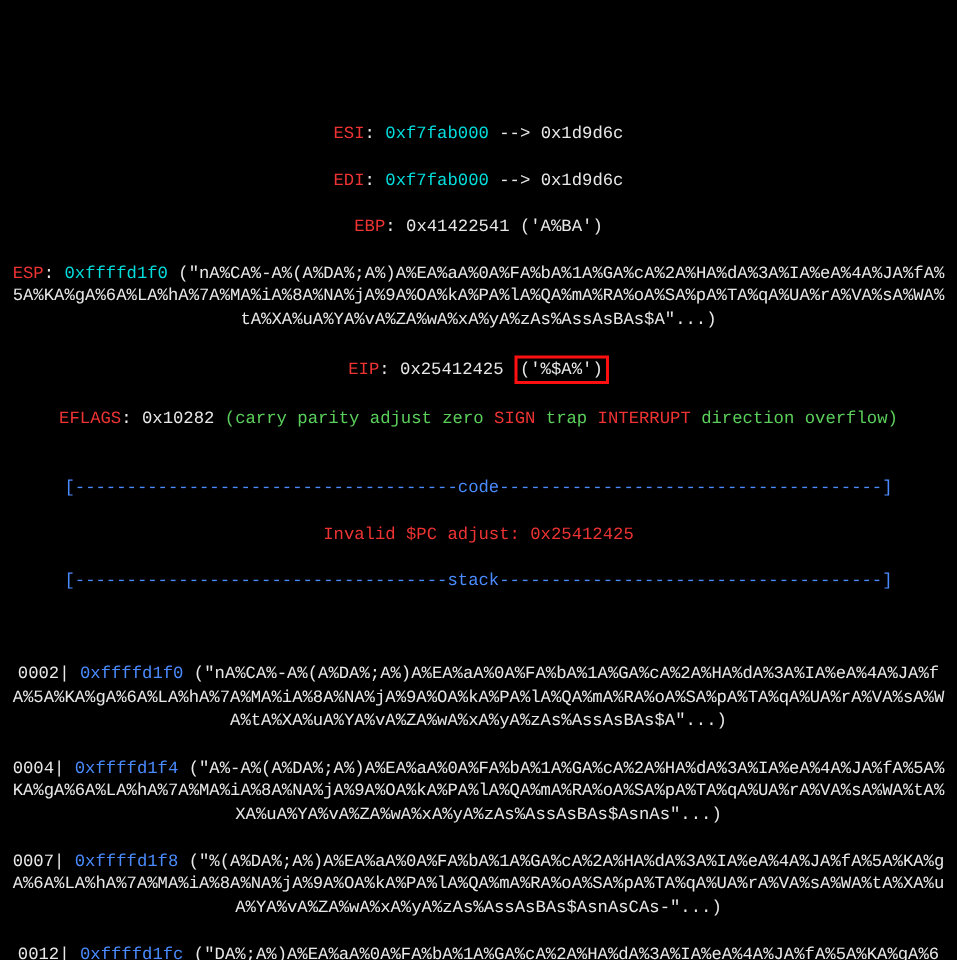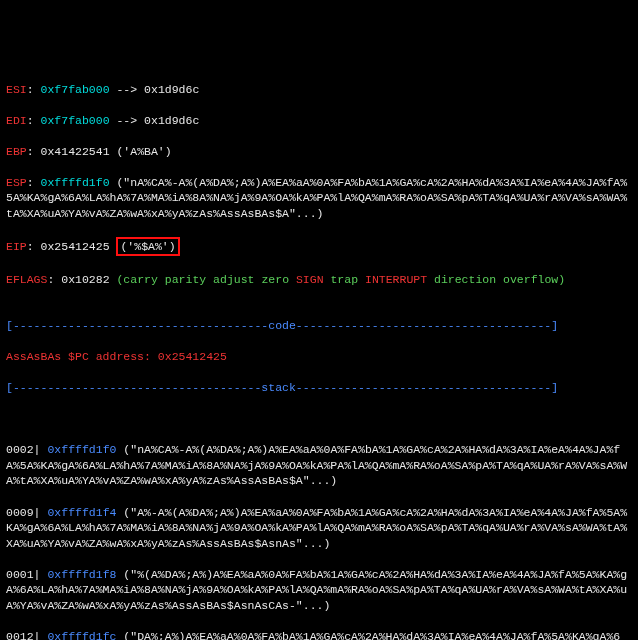--- a/index.html
+++ b/index.html
@@ -15,44 +15,44 @@
     white-space: pre-wrap;
     word-break: break-all;
     color: #ccc;
   }
   .white { color: #e8e8e8; }
   .cyan { color: #00dddd; }
   .blue { color: #4a8bff; }
   .red { color: #ee3333; }
   .green { color: #5bcf5b; }
   .redbox { border: 2px solid #ff1010; padding: 0 2px; display: inline-block; }
-  .line { display: block; }
+  .line { display: block; text-align: center; }
   .rule { color: #4a8bff; }
 </style>
 </head>
 <body>
 
 
 
 
 <span class="line"><span class="red">ESI</span><span class="white">: </span><span class="cyan">0xf7fab000</span><span class="white"> </span><span class="white">--&gt;</span><span class="white"> </span><span class="white">0x1d9d6c</span></span>
 <span class="line"><span class="red">EDI</span><span class="white">: </span><span class="cyan">0xf7fab000</span><span class="white"> </span><span class="white">--&gt;</span><span class="white"> </span><span class="white">0x1d9d6c</span></span>
 <span class="line"><span class="red">EBP</span><span class="white">: </span><span class="white">0x41422541</span><span class="white"> </span><span class="white">('A%BA')</span></span>
 <span class="line"><span class="red">ESP</span><span class="white">: </span><span class="cyan">0xffffd1f0</span><span class="white"> </span><span class="white">("nA%CA%-A%(A%DA%;A%)A%EA%aA%0A%FA%bA%1A%GA%cA%2A%HA%dA%3A%IA%eA%4A%JA%fA%5A%KA%gA%6A%LA%hA%7A%MA%iA%8A%NA%jA%9A%OA%kA%PA%lA%QA%mA%RA%oA%SA%pA%TA%qA%UA%rA%VA%sA%WA%tA%XA%uA%YA%vA%ZA%wA%xA%yA%zAs%AssAsBAs$A"...)</span></span>
 <span class="line"><span class="red">EIP</span><span class="white">: </span><span class="white">0x25412425</span><span class="white"> </span><span class="redbox"><span class="white">('%$A%')</span></span></span>
 <span class="line"><span class="red">EFLAGS</span><span class="white">: </span><span class="white">0x10282</span><span class="white"> </span><span class="green">(</span><span class="green">carry</span><span class="green"> </span><span class="green">parity</span><span class="green"> </span><span class="green">adjust</span><span class="green"> </span><span class="green">zero</span><span class="green"> </span><span class="red">SIGN</span><span class="green"> </span><span class="green">trap</span><span class="green"> </span><span class="red">INTERRUPT</span><span class="green"> </span><span class="green">direction</span><span class="green"> </span><span class="green">overflow</span><span class="green">)</span></span>
 
 <span class="line rule">[-------------------------------------code-------------------------------------]</span>
-<span class="line red">AssAsBAs $PC address: 0x25412425</span>
+<span class="line red">Invalid $PC adjust: 0x25412425</span>
 <span class="line rule">[------------------------------------stack-------------------------------------]</span>
 
 
 <span class="line"><span class="white">0002|</span><span class="white"> </span><span class="blue">0xffffd1f0</span><span class="white"> </span><span class="white">("nA%CA%-A%(A%DA%;A%)A%EA%aA%0A%FA%bA%1A%GA%cA%2A%HA%dA%3A%IA%eA%4A%JA%fA%5A%KA%gA%6A%LA%hA%7A%MA%iA%8A%NA%jA%9A%OA%kA%PA%lA%QA%mA%RA%oA%SA%pA%TA%qA%UA%rA%VA%sA%WA%tA%XA%uA%YA%vA%ZA%wA%xA%yA%zAs%AssAsBAs$A"...)</span></span>
-<span class="line"><span class="white">0009|</span><span class="white"> </span><span class="blue">0xffffd1f4</span><span class="white"> </span><span class="white">("A%-A%(A%DA%;A%)A%EA%aA%0A%FA%bA%1A%GA%cA%2A%HA%dA%3A%IA%eA%4A%JA%fA%5A%KA%gA%6A%LA%hA%7A%MA%iA%8A%NA%jA%9A%OA%kA%PA%lA%QA%mA%RA%oA%SA%pA%TA%qA%UA%rA%VA%sA%WA%tA%XA%uA%YA%vA%ZA%wA%xA%yA%zAs%AssAsBAs$AsnAs"...)</span></span>
-<span class="line"><span class="white">0001|</span><span class="white"> </span><span class="blue">0xffffd1f8</span><span class="white"> </span><span class="white">("%(A%DA%;A%)A%EA%aA%0A%FA%bA%1A%GA%cA%2A%HA%dA%3A%IA%eA%4A%JA%fA%5A%KA%gA%6A%LA%hA%7A%MA%iA%8A%NA%jA%9A%OA%kA%PA%lA%QA%mA%RA%oA%SA%pA%TA%qA%UA%rA%VA%sA%WA%tA%XA%uA%YA%vA%ZA%wA%xA%yA%zAs%AssAsBAs$AsnAsCAs-"...)</span></span>
+<span class="line"><span class="white">0004|</span><span class="white"> </span><span class="blue">0xffffd1f4</span><span class="white"> </span><span class="white">("A%-A%(A%DA%;A%)A%EA%aA%0A%FA%bA%1A%GA%cA%2A%HA%dA%3A%IA%eA%4A%JA%fA%5A%KA%gA%6A%LA%hA%7A%MA%iA%8A%NA%jA%9A%OA%kA%PA%lA%QA%mA%RA%oA%SA%pA%TA%qA%UA%rA%VA%sA%WA%tA%XA%uA%YA%vA%ZA%wA%xA%yA%zAs%AssAsBAs$AsnAs"...)</span></span>
+<span class="line"><span class="white">0007|</span><span class="white"> </span><span class="blue">0xffffd1f8</span><span class="white"> </span><span class="white">("%(A%DA%;A%)A%EA%aA%0A%FA%bA%1A%GA%cA%2A%HA%dA%3A%IA%eA%4A%JA%fA%5A%KA%gA%6A%LA%hA%7A%MA%iA%8A%NA%jA%9A%OA%kA%PA%lA%QA%mA%RA%oA%SA%pA%TA%qA%UA%rA%VA%sA%WA%tA%XA%uA%YA%vA%ZA%wA%xA%yA%zAs%AssAsBAs$AsnAsCAs-"...)</span></span>
 <span class="line"><span class="white">0012|</span><span class="white"> </span><span class="blue">0xffffd1fc</span><span class="white"> </span><span class="white">("DA%;A%)A%EA%aA%0A%FA%bA%1A%GA%cA%2A%HA%dA%3A%IA%eA%4A%JA%fA%5A%KA%gA%6A%LA%hA%7A%MA%iA%8A%NA%jA%9A%OA%kA%PA%lA%QA%mA%RA%oA%SA%pA%TA%qA%UA%rA%VA%sA%WA%tA%XA%uA%YA%vA%ZA%wA%xA%yA%zAs%AssAsBAs$AsnAsCAs-As(A"...)</span></span>
 
 
 
 
 
 
 
 
 

